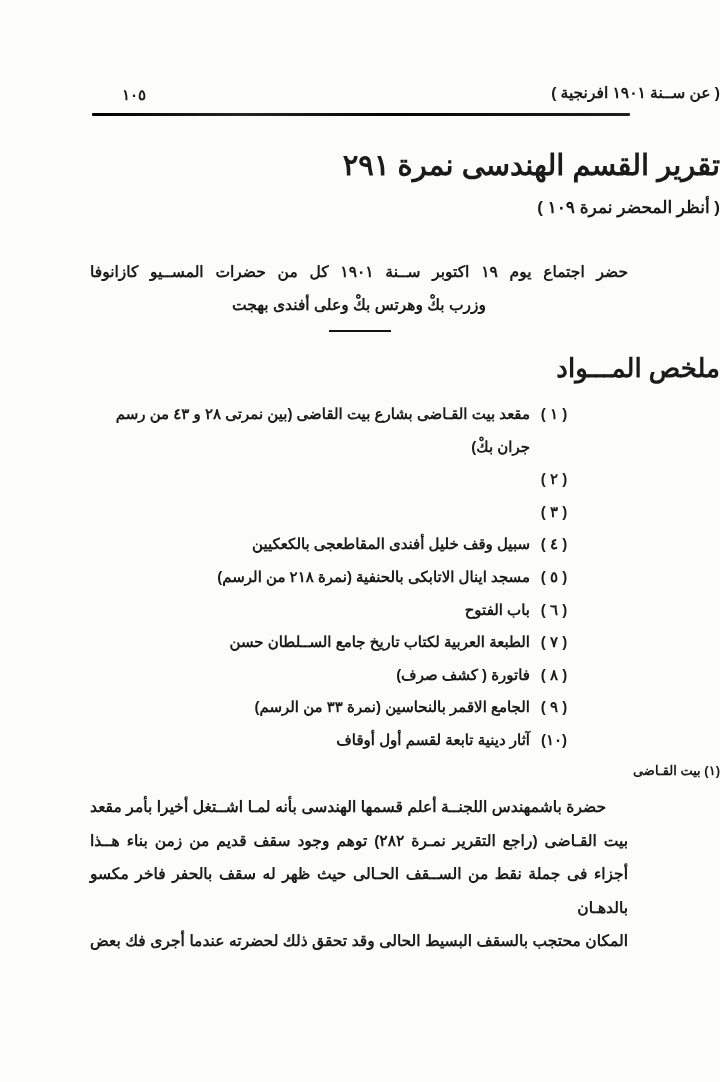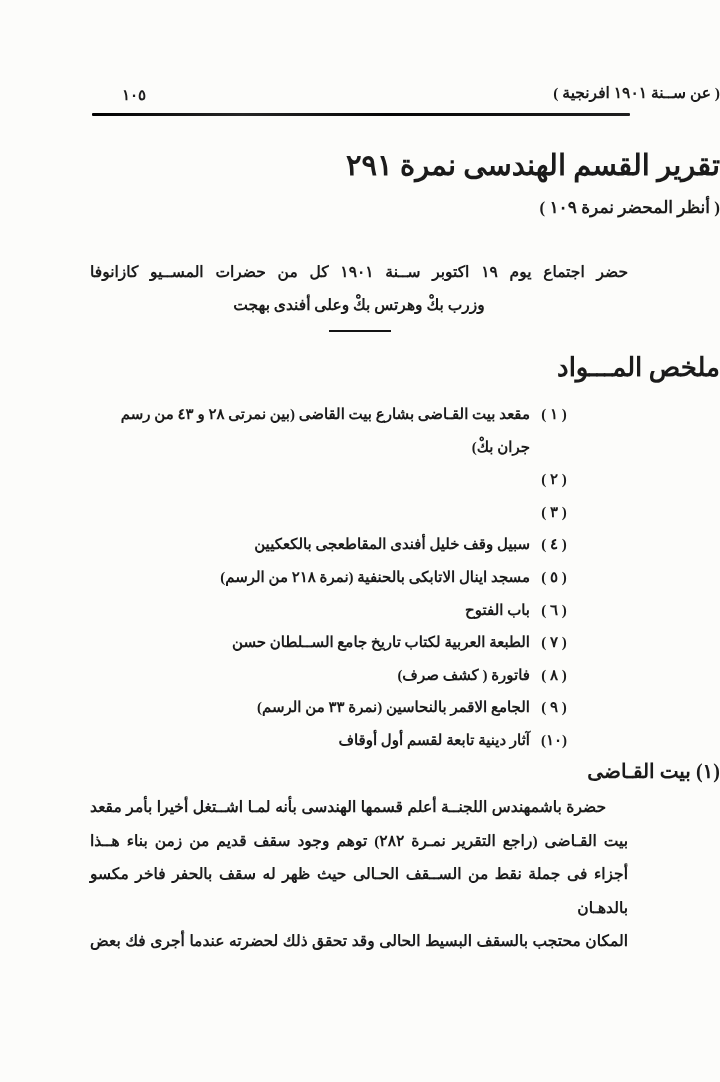--- a/index.html
+++ b/index.html
@@ -1,21 +1,21 @@
 <!DOCTYPE html>
 <html lang="ar" dir="rtl"><head>
 <meta charset="utf-8">
 <style>
   html,body{margin:0;padding:0;background:#e8e8e6;}
   .page{
     position:relative;
     width:720px;height:1082px;
     margin:0 auto;
     background:#fcfcfa;
-    font-family:Liberation Serif, serif;
+    font-family:Liberation Sans, sans-serif;
     font-weight:bold;
     color:#1b1b1b;
     direction:rtl;
     overflow:hidden;
   }
   .abs{position:absolute;}
   .centered{left:0;right:0;text-align:right;}
 
   .page-number{top:86px;left:122px;font-size:15px;letter-spacing:2px;}
   .header-note{top:84px;font-size:15.5px;}
@@ -39,21 +39,21 @@
 
   .summary-heading{top:348px;font-size:26px;line-height:40px;padding-left:17px;}
 
   .list{top:398px;right:92px;left:90px;font-size:15px;}
   .row{display:flex;align-items:flex-start;padding-left:0;padding-right:50px;line-height:32.6px;}
   .num{min-width:48px;text-align:center;white-space:nowrap;}
   .txt{flex:1;min-width:0;}
   .txt .l1{white-space:nowrap;text-align:right;}
   .txt .l2{text-align:right;}
 
-  .section-heading{top:755px;font-size:20px;line-height:32px;}
+  .section-heading{top:755px;font-size:13px;line-height:32px;}
 
   .bodytext{top:790px;right:92px;left:90px;font-size:15.5px;line-height:33.5px;}
   .bodytext .indent{padding-right:22px;}
 </style>
 </head>
 <body>
 
 <div class="page">
 
   <div class="abs page-number">١٠٥</div>

